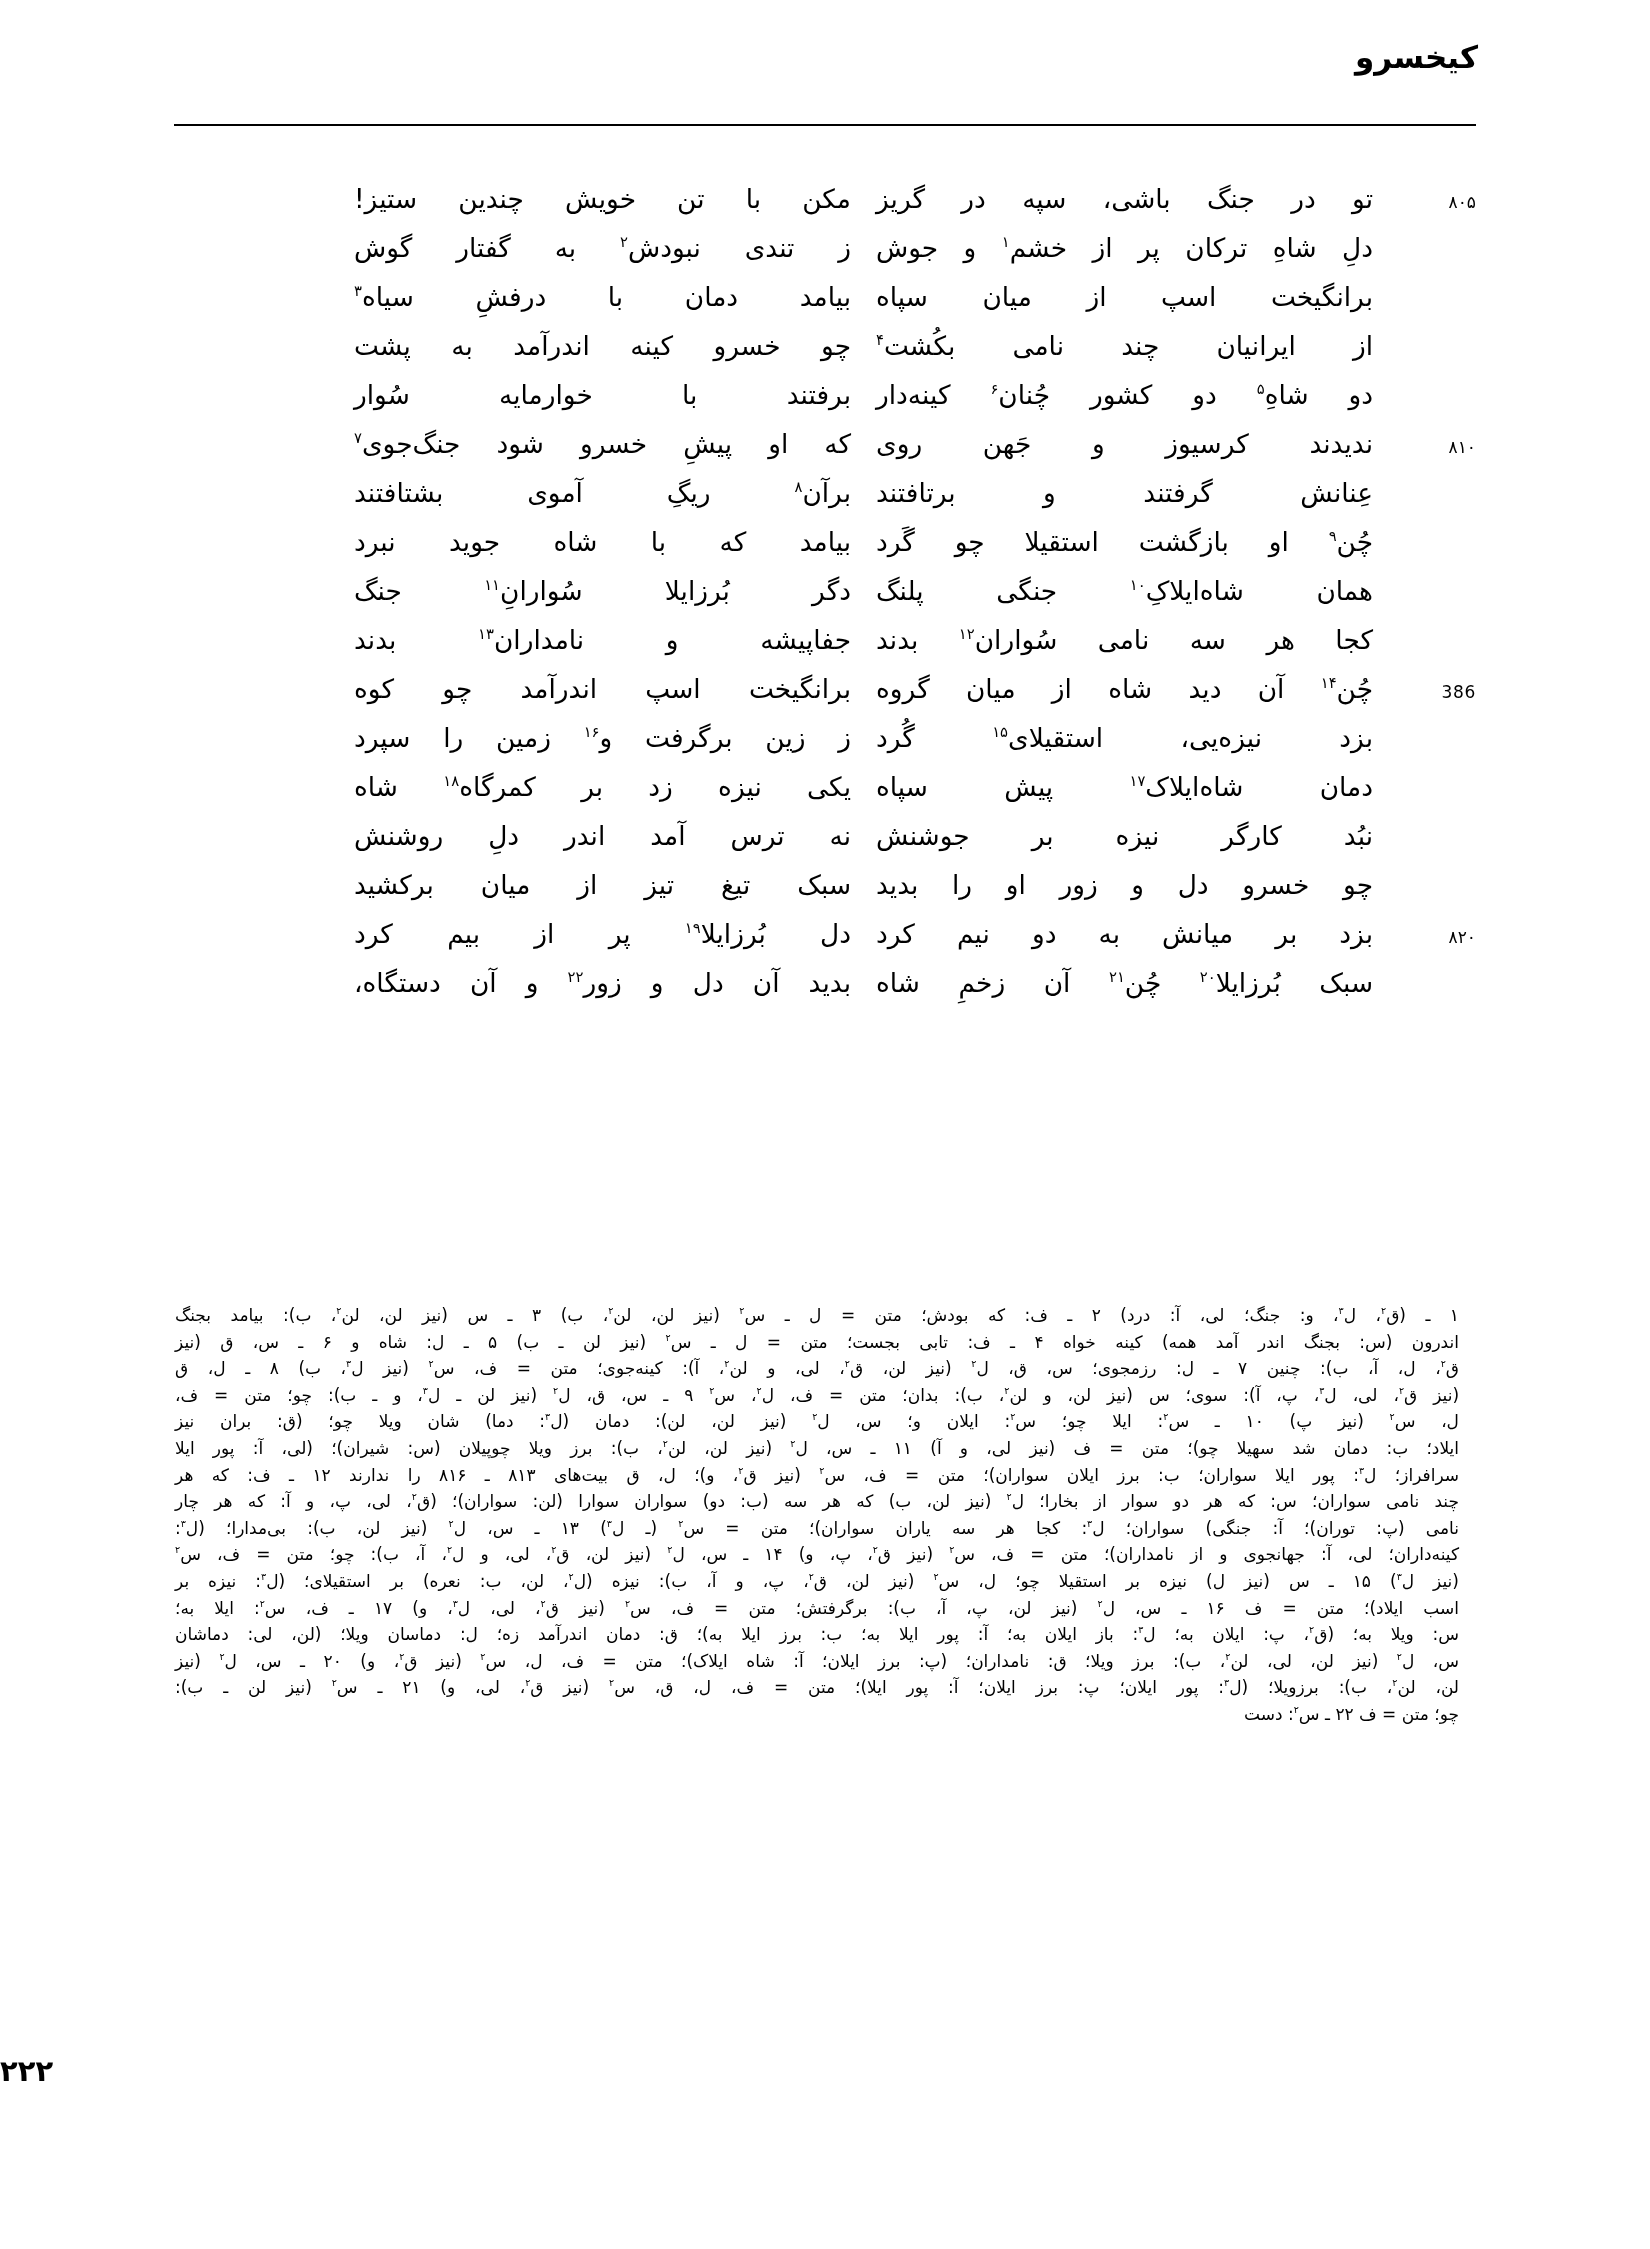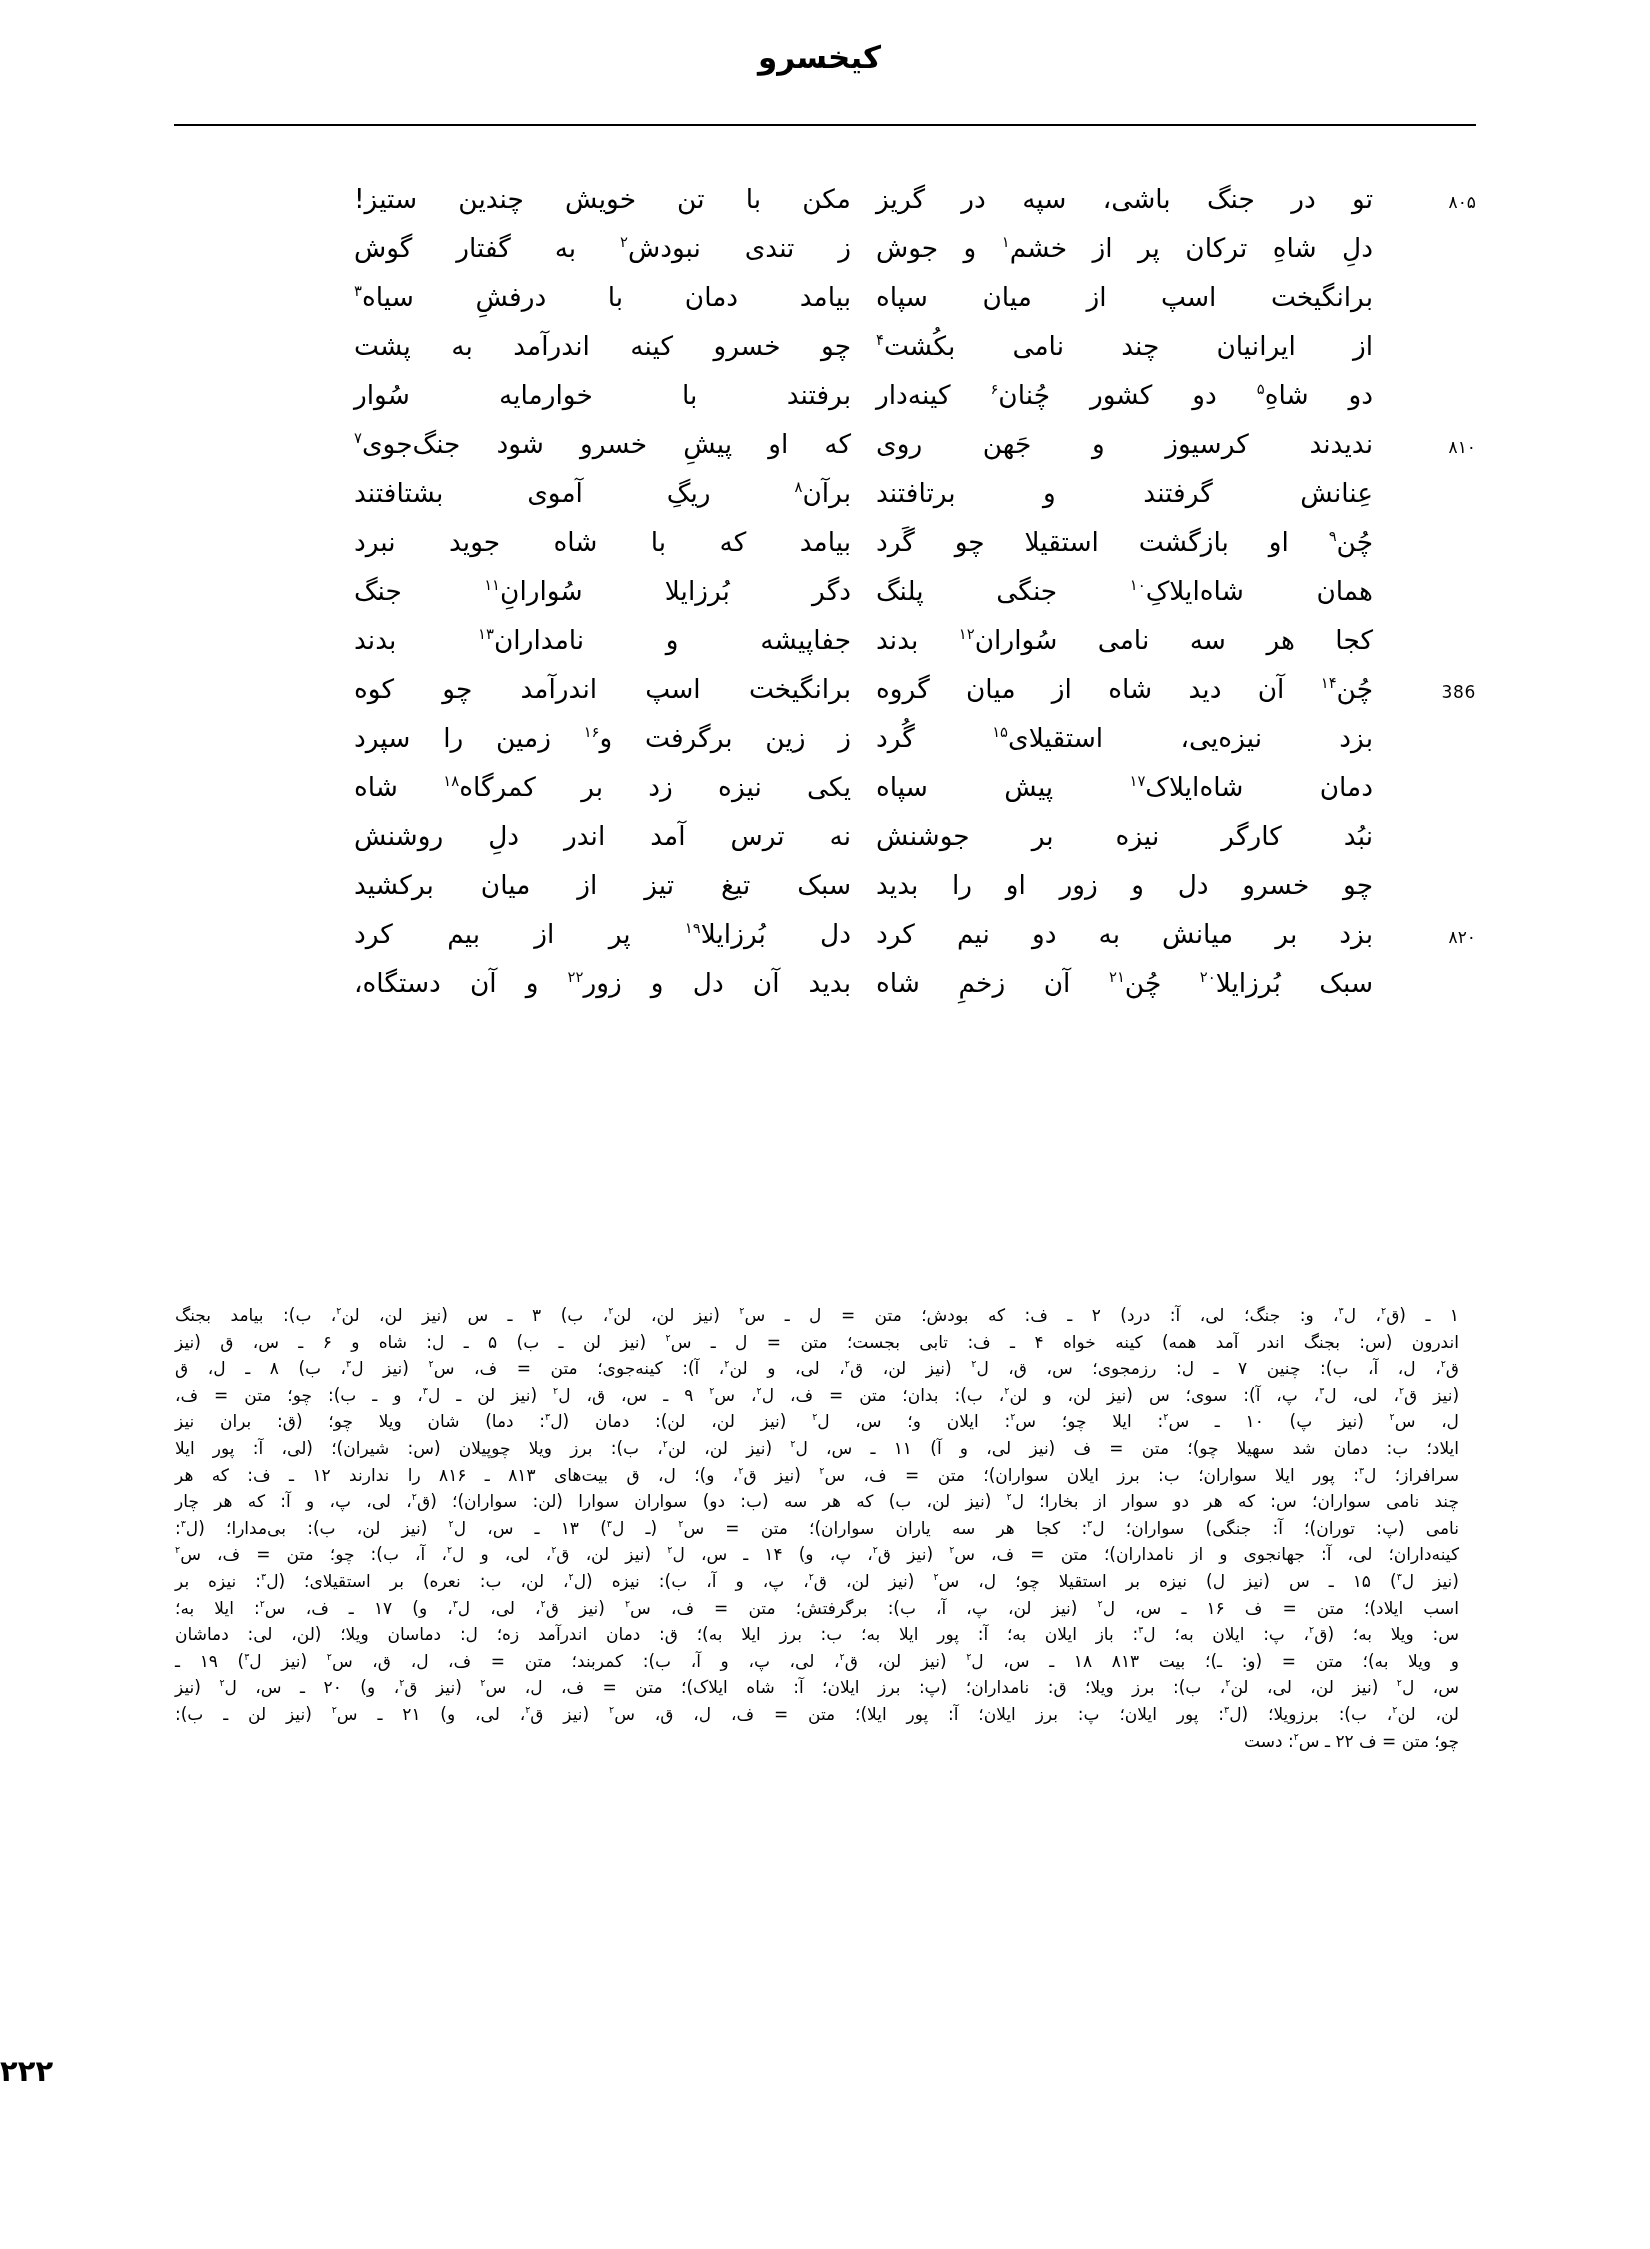--- a/index.html
+++ b/index.html
@@ -18,23 +18,23 @@
 
   .page {
     position: absolute;
     inset: 0;
   }
 
   
   .header {
     position: absolute;
     top: 42px;
-    right: 188px;
+    right: 172px;
     left: 177px;
-    text-align: center;
+    text-align: right;
     direction: rtl;
   }
   .header-title {
     display: inline-block;
     font-size: 31px;
     font-weight: 700;
     letter-spacing: 0px;
     line-height: 1;
   }
   .header-rule {
@@ -242,21 +242,20 @@
       <div class="app-line"><span class="fill">(نیز ق<sup class="vnum">۲</sup>، لی، ل<sup class="vnum">۳</sup>، پ، آ): سوی؛ س (نیز لن، و لن<sup class="vnum">۲</sup>، ب): بدان؛ متن = ف، ل<sup class="vnum">۲</sup>، س<sup class="vnum">۲</sup>        ۹ ـ س، ق، ل<sup class="vnum">۲</sup> (نیز لن ـ ل<sup class="vnum">۳</sup>، و ـ ب): چو؛ متن = ف،</span></div>
       <div class="app-line"><span class="fill">ل، س<sup class="vnum">۲</sup> (نیز پ)       ۱۰ ـ س<sup class="vnum">۲</sup>: ایلا چو؛ س<sup class="vnum">۲</sup>: ایلان و؛ س، ل<sup class="vnum">۲</sup> (نیز لن، لن): دمان (ل<sup class="vnum">۳</sup>: دما) شان ویلا چو؛ (ق: بران نیز</span></div>
       <div class="app-line"><span class="fill">ایلاد؛ ب: دمان شد سهیلا چو)؛ متن = ف (نیز لی، و آ)       ۱۱ ـ س، ل<sup class="vnum">۲</sup> (نیز لن، لن<sup class="vnum">۲</sup>، ب): برز ویلا چوپیلان (س: شیران)؛ (لی، آ: پور ایلا</span></div>
       <div class="app-line"><span class="fill">سرافراز؛ ل<sup class="vnum">۳</sup>: پور ایلا سواران؛ ب: برز ایلان سواران)؛ متن = ف، س<sup class="vnum">۲</sup> (نیز ق<sup class="vnum">۲</sup>، و)؛ ل، ق بیت‌های ۸۱۳ ـ ۸۱۶ را ندارند       ۱۲ ـ ف: که هر</span></div>
       <div class="app-line"><span class="fill">چند نامی سواران؛ س: که هر دو سوار از بخارا؛ ل<sup class="vnum">۲</sup> (نیز لن، ب) که هر سه (ب: دو) سواران سوارا (لن: سواران)؛ (ق<sup class="vnum">۲</sup>، لی، پ، و آ: که هر چار</span></div>
       <div class="app-line"><span class="fill">نامی (پ: توران)؛ آ: جنگی) سواران؛ ل<sup class="vnum">۳</sup>: کجا هر سه یاران سواران)؛ متن = س<sup class="vnum">۲</sup> (ـ ل<sup class="vnum">۳</sup>)       ۱۳ ـ س، ل<sup class="vnum">۲</sup> (نیز لن، ب): بی‌مدارا؛ (ل<sup class="vnum">۳</sup>:</span></div>
       <div class="app-line"><span class="fill">کینه‌داران؛ لی، آ: جهانجوی و از نامداران)؛ متن = ف، س<sup class="vnum">۲</sup> (نیز ق<sup class="vnum">۲</sup>، پ، و)       ۱۴ ـ س، ل<sup class="vnum">۲</sup> (نیز لن، ق<sup class="vnum">۲</sup>، لی، و ل<sup class="vnum">۲</sup>، آ، ب): چو؛ متن = ف، س<sup class="vnum">۲</sup></span></div>
       <div class="app-line"><span class="fill">(نیز ل<sup class="vnum">۳</sup>)       ۱۵ ـ س (نیز ل) نیزه بر استقیلا چو؛ ل، س<sup class="vnum">۲</sup> (نیز لن، ق<sup class="vnum">۲</sup>، پ، و آ، ب): نیزه (ل<sup class="vnum">۲</sup>، لن، ب: نعره) بر استقیلای؛ (ل<sup class="vnum">۳</sup>: نیزه بر</span></div>
       <div class="app-line"><span class="fill">اسب ایلاد)؛ متن = ف       ۱۶ ـ س، ل<sup class="vnum">۲</sup> (نیز لن، پ، آ، ب): برگرفتش؛ متن = ف، س<sup class="vnum">۲</sup> (نیز ق<sup class="vnum">۲</sup>، لی، ل<sup class="vnum">۳</sup>، و)        ۱۷ ـ ف، س<sup class="vnum">۲</sup>: ایلا به؛</span></div>
       <div class="app-line"><span class="fill">س: ویلا به؛ (ق<sup class="vnum">۲</sup>، پ: ایلان به؛ ل<sup class="vnum">۳</sup>: باز ایلان به؛ آ: پور ایلا به؛ ب: برز ایلا به)؛ ق: دمان اندرآمد زه؛ ل: دماسان ویلا؛ (لن، لی: دماشان</span></div>
-      <div class="app-line"><span class="fill">و ویلا به)؛ متن = (و: ـ)؛ بیت ۸۱۳       ۱۸ ـ س، ل<sup class="vnum">۲</sup> (نیز لن، ق<sup class="vnum">۲</sup>، لی، پ، و آ، ب): کمربند؛ متن = ف، ل، ق، س<sup class="vnum">۲</sup> (نیز ل<sup class="vnum">۳</sup>)       ۱۹ ـ</span></div>
       <div class="app-line"><span class="fill">س، ل<sup class="vnum">۲</sup> (نیز لن، لی، لن<sup class="vnum">۲</sup>، ب): برز ویلا؛ ق: نامداران؛ (پ: برز ایلان؛ آ: شاه ایلاک)؛ متن = ف، ل، س<sup class="vnum">۲</sup> (نیز ق<sup class="vnum">۲</sup>، و)       ۲۰ ـ س، ل<sup class="vnum">۲</sup> (نیز</span></div>
       <div class="app-line"><span class="fill">لن، لن<sup class="vnum">۲</sup>، ب): برزویلا؛ (ل<sup class="vnum">۳</sup>: پور ایلان؛ پ: برز ایلان؛ آ: پور ایلا)؛ متن = ف، ل، ق، س<sup class="vnum">۲</sup> (نیز ق<sup class="vnum">۲</sup>، لی، و)       ۲۱ ـ س<sup class="vnum">۲</sup> (نیز لن ـ ب):</span></div>
       <div class="app-line app-last"><span class="fill">چو؛ متن = ف       ۲۲ ـ س<sup class="vnum">۲</sup>: دست</span></div>
     </div>
 
   <div class="folio">۲۲۲</div>
 
 </div>
 
 

